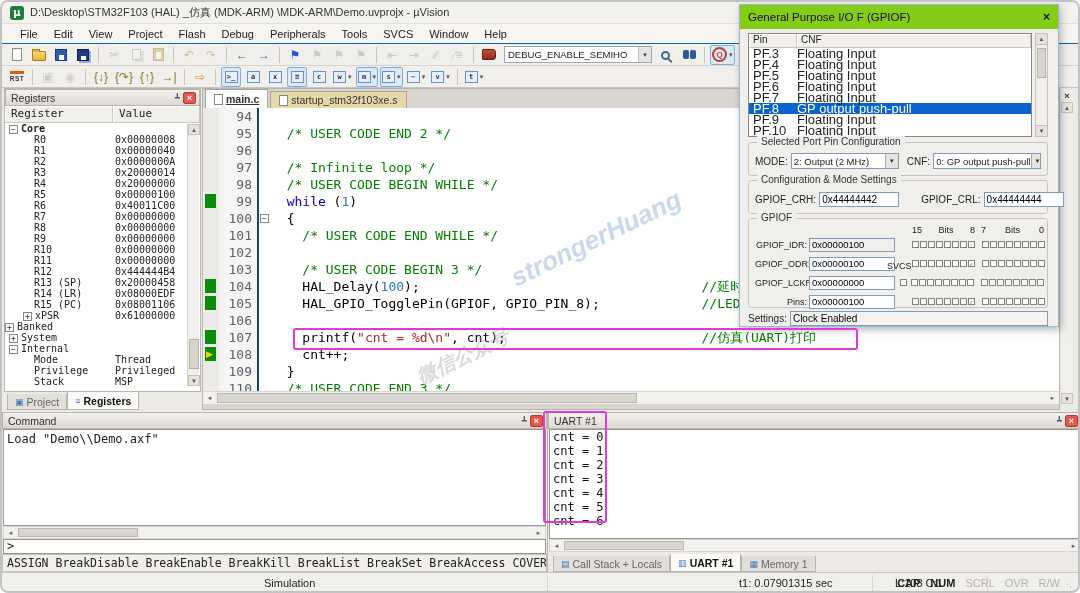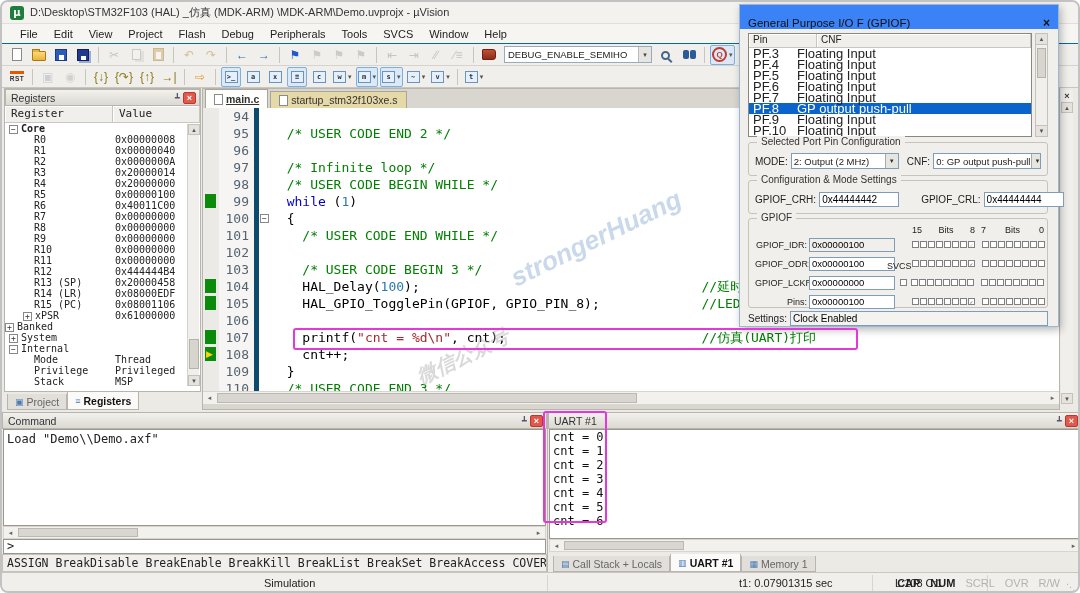--- a/index.html
+++ b/index.html
@@ -113,21 +113,21 @@
   .etab{display:flex;align-items:center;height:17px;padding:0 8px;border:1px solid #a8a5a0;
         border-bottom:none;background:#e6d9a8;margin-right:2px;font-size:10.5px;color:#333}
   .etab.act{background:#fdfdfc;height:19px;font-weight:bold}
   .etab.act .etab-l{text-decoration:underline}
   .code-area{position:absolute;left:0;top:19px;width:856px;height:283px;background:#fff;overflow:hidden}
   .cl{display:flex;height:17px}
   .clm{width:16px;background:#eceae6;position:relative;flex:none}
   .gblock{position:absolute;left:2px;top:1px;width:11px;height:14px;background:var(--covgreen)}
   .curarrow{position:absolute;left:1px;top:2px;font-size:9px;color:#ffd400}
   .cln{width:40px;flex:none;text-align:right;padding-right:5px;color:#55636f;
-       font:13px/17px "DejaVu Sans Mono",monospace;border-right:5px solid #0c4a6e;background:#f6f5f3}
+       font:13px/17px "DejaVu Sans Mono",monospace;border-right:2px solid #0c4a6e;background:#f6f5f3}
   .clf{width:12px;flex:none;position:relative}
   .foldbox{position:absolute;left:1px;top:4px;width:9px;height:9px;border:1px solid #888;background:#fff;
            font:8px/7px "DejaVu Sans Mono",monospace;text-align:center;color:#333}
   .clc{font:13px/17px "DejaVu Sans Mono",monospace;color:#000;white-space:pre}
   .tk-cm{color:var(--cm)} .tk-kw{color:var(--kw)} .tk-nm{color:var(--nm)} .tk-st{color:var(--st)}
   .wm{position:absolute;font-style:italic;font-weight:bold;pointer-events:none;white-space:nowrap;
       font-family:"Liberation Sans",sans-serif}
   .ehsb{position:absolute;left:0;top:302px;width:856px;height:13px;background:#f2f1ee;border-top:1px solid #d8d5d0}
   .ehsb .sa{position:absolute;top:0;width:13px;height:12px;text-align:center;font-size:7px;line-height:12px;color:#666}
   .ehsb .sa.r{right:0}
@@ -165,27 +165,27 @@
   .sb-item{position:absolute;top:4px}
   .sb-sep{position:absolute;top:2px;width:1px;height:17px;background:#d8d5d0}
   .sb-flags{position:absolute;right:18px;top:4px;display:flex;gap:10px}
   .sb-flag{color:#222;font-weight:bold}
   .sb-flag.off{color:#b5b2ac;font-weight:normal}
   .grip{position:absolute;right:3px;bottom:3px;color:#b5b2ac;font-size:9px}
 
   
   .dialog{position:absolute;left:737px;top:2px;width:320px;height:323px;background:#f0efec;
           border:1px solid #9ab7d3;box-shadow:2px 3px 8px rgba(0,0,0,.28);z-index:50}
-  .dtitle{height:24px;background:#3b82f6;display:flex;align-items:flex-end;padding:0 8px;font-size:11.5px;color:#111}
+  .dtitle{height:24px;background:#84cc16;display:flex;align-items:center;padding:0 8px;font-size:11.5px;color:#111}
   .dtitle .dt{flex:1}
   .dclose{font:bold 12px/12px "Liberation Sans",sans-serif;color:#111}
   .dtable{position:absolute;left:8px;top:28px;right:26px;height:104px;background:#fff;border:1px solid #8a8782;overflow:hidden}
   .dthead{display:flex;height:14px;background:#f1efeb;border-bottom:1px solid #c9c6c0;font-size:10px}
   .dthead span{padding-left:4px;border-right:1px solid #c9c6c0;box-shadow:inset 1px 1px 0 #fff}
-  .dth1{width:68px}.dth2{flex:1}
+  .dth1{width:48px}.dth2{flex:1}
   .pinrow{display:flex;height:11px;font-size:13px;line-height:11px}
   .pinrow .pincell1{width:48px;padding-left:4px}
   .pinrow.sel{background:var(--selblue);color:#fff}
   .dsb{position:absolute;right:10px;top:28px;width:13px;height:104px;background:#f0efec;border:1px solid #c5c2bc}
   .dsb .sa{display:block;height:11px;text-align:center;font-size:6px;line-height:11px;color:#555;background:#e6e3de;border-bottom:1px solid #c5c2bc}
   .dsb .sa.bot{position:absolute;bottom:0;width:11px;border-top:1px solid #c5c2bc;border-bottom:none}
   .dsb .thumb{position:absolute;left:1px;top:14px;width:9px;height:30px;background:#d8d5cf;border:1px solid #b5b2ac}
   .dgroup{position:absolute;left:8px;right:10px;border:1px solid #c6c3bd;border-radius:3px}
   .glabel{position:absolute;top:-7px;left:8px;background:#f0efec;padding:0 4px;font-size:10px;color:#333}
   .g1{top:137px;height:34px}.g2{top:175px;height:34px}.g3{top:213px;height:90px}

